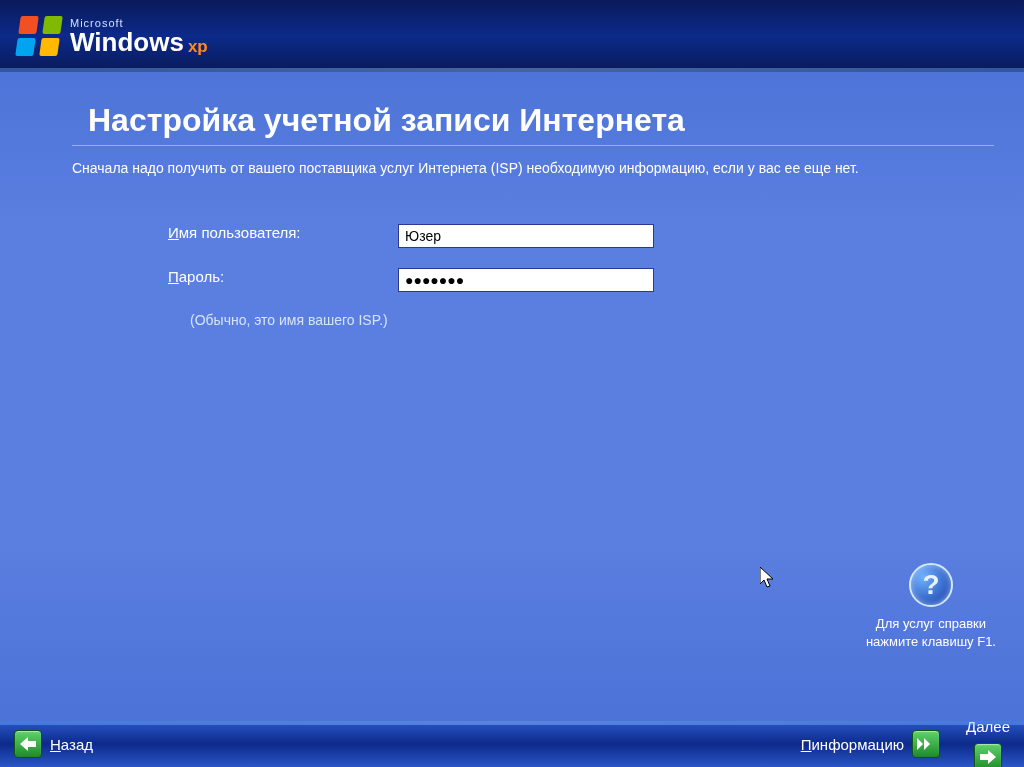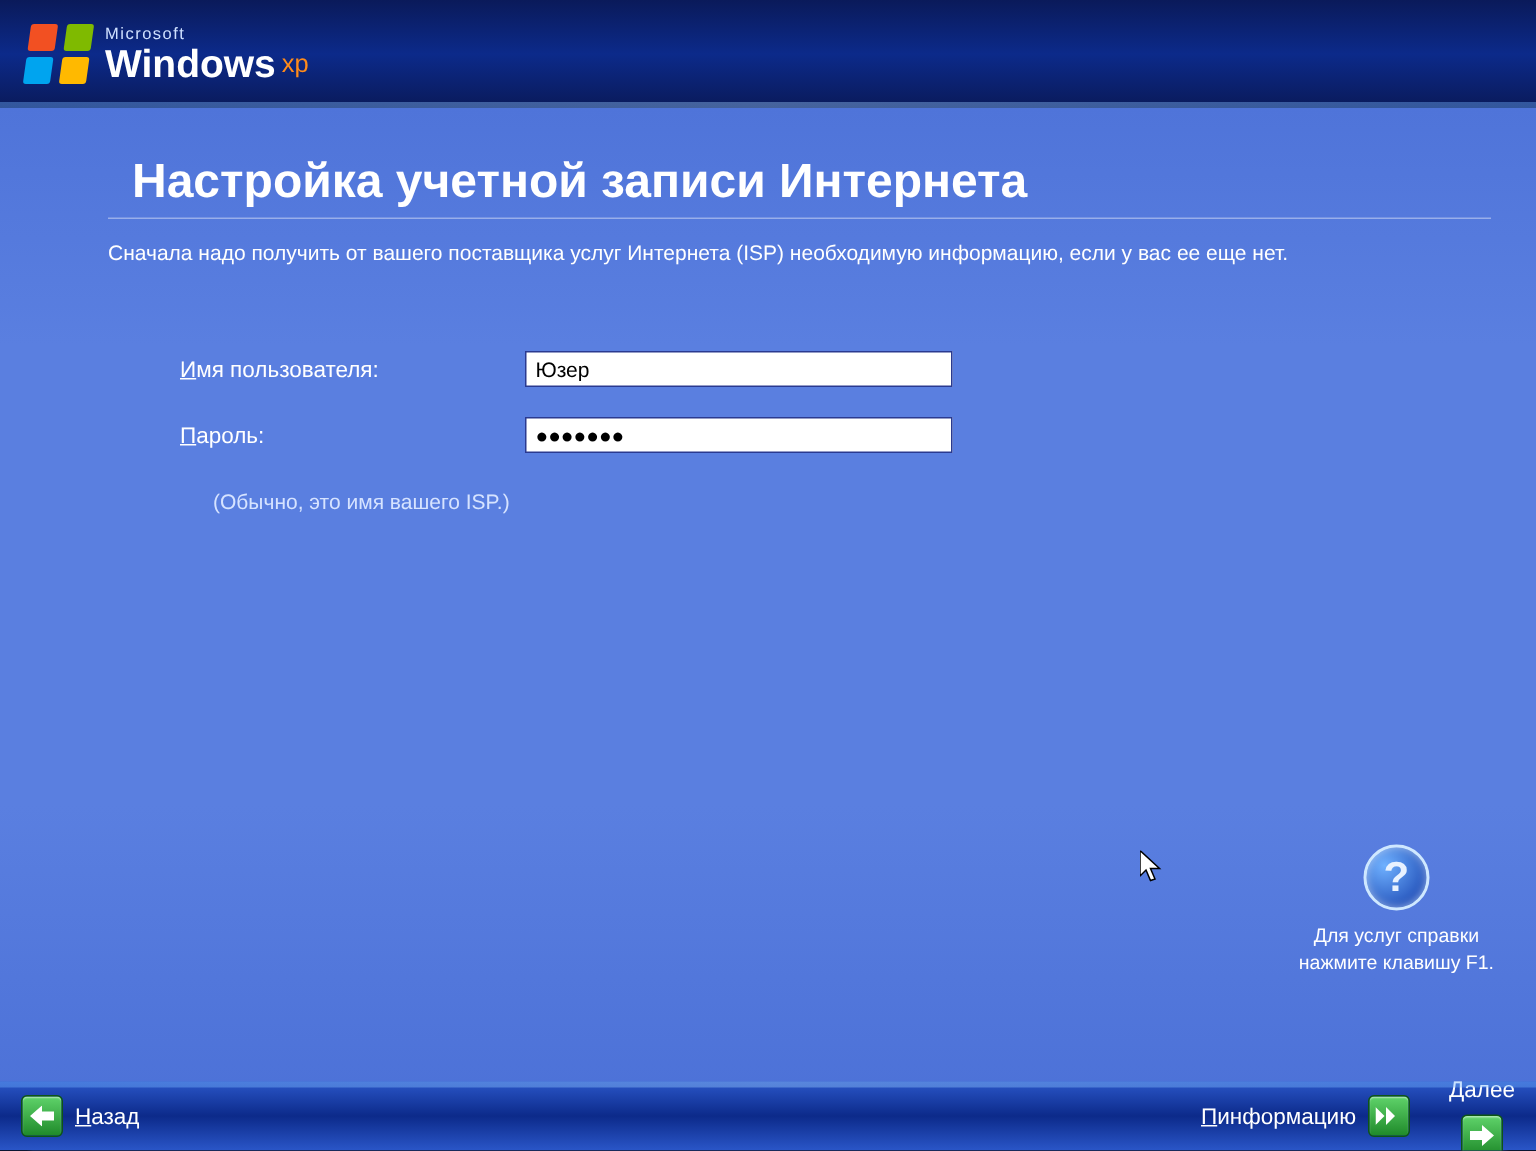--- a/index.html
+++ b/index.html
@@ -4,21 +4,20 @@
 <style>
   * { box-sizing: border-box; margin: 0; padding: 0; }
   html, body { width: 1024px; height: 767px; overflow: hidden; font-family: Tahoma, Arial, sans-serif; }
   body { background: #000; }
 
   .screen {
     position: relative;
     width: 1024px;
     height: 767px;
     background: linear-gradient(to bottom, #4a6fd6 0%, #5a7fe0 30%, #5a7fe0 70%, #4a6fd6 100%);
-    border-radius: 22px;
   }
 
   
   .header-band {
     position: relative;
     height: 72px;
     background: linear-gradient(to bottom, #0a1a5a 0%, #0c2a8a 50%, #0a1a5a 100%);
     display: flex;
     align-items: center;
     padding-left: 18px;
@@ -36,22 +35,22 @@
     transform: skewX(-8deg);
   }
   .flag .q { position: absolute; width: 18px; height: 18px; border-radius: 2px; }
   .flag .r { background:#f25022; top:0; left:0; }
   .flag .g { background:#7fba00; top:0; right:0; }
   .flag .b { background:#00a4ef; bottom:0; left:0; }
   .flag .y { background:#ffb900; bottom:0; right:0; }
 
   .brand-text { display:flex; flex-direction:column; line-height:1; }
   .brand-ms { font-size:11px; letter-spacing:1px; color:#cfe0ff; }
-  .brand-win { font-size:26px; font-weight:bold; color:#fff; display:flex; align-items:center; gap:4px; font-family: "Franklin Gothic Medium", Tahoma, sans-serif; }
-  .brand-xp { color:#ff8b1a; font-size:17px; font-weight:normal; margin-top:2px; }
+  .brand-win { font-size:26px; font-weight:bold; color:#fff; display:flex; align-items:flex-end; gap:4px; font-family: "Franklin Gothic Medium", Tahoma, sans-serif; }
+  .brand-xp { color:#ff8b1a; font-size:17px; font-weight:bold; margin-top:2px; }
 
   
   .content {
     position: absolute;
     top: 72px; left: 0; right: 0; bottom: 46px;
   }
 
   .title {
     color: #fff;
     font-size: 32px;
@@ -67,29 +66,29 @@
   }
   .subtitle {
     color: #fff;
     font-size: 14px;
     padding: 14px 30px 0 72px;
   }
 
   .form {
     padding: 48px 0 0 120px;
   }
-  .row { display:flex; align-items:center; height: 44px; }
+  .row { display:flex; align-items:flex-start; height: 44px; margin-left: 48px; }
   .label {
     width: 230px;
     color: #fff;
     font-size: 15px;
   }
   .label .ul { text-decoration: underline; }
   .field {
-    width: 285px;
+    width: 256px;
     height: 24px;
     background: #fff;
     border: 1px solid #2a3a90;
     color: #000;
     font-size: 14px;
     font-family: Tahoma, Arial, sans-serif;
     padding: 1px 6px;
   }
   .hint {
     color: #d6e3ff;

